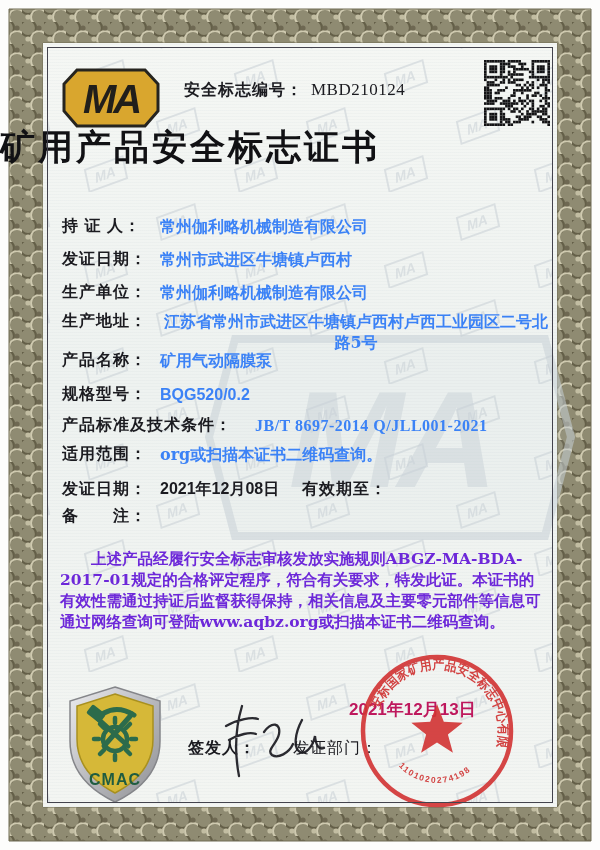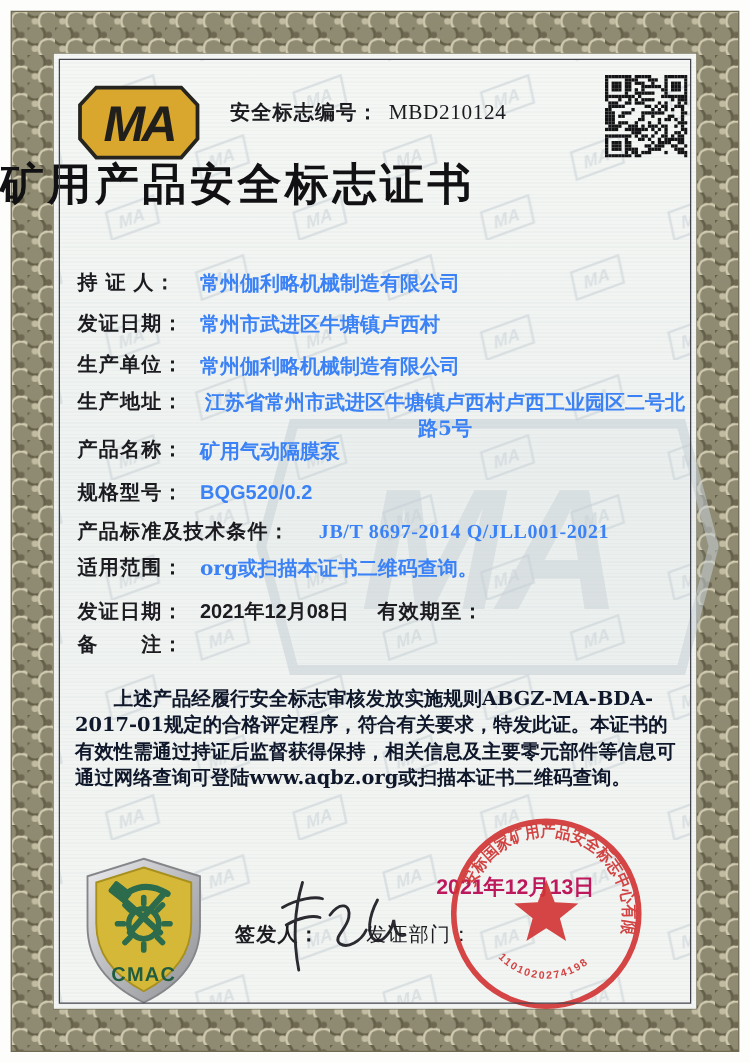--- a/index.html
+++ b/index.html
@@ -21,21 +21,21 @@
   .title{position:absolute;left:0;top:124px;width:600px;text-align:left;font-family:"Liberation Serif","DejaVu Serif",serif;font-weight:900;font-size:35px;letter-spacing:3px;color:#111114;}
   
   .row{position:absolute;left:62px;display:flex;align-items:flex-start;font-size:16px;}
   .lbl{width:98px;flex:0 0 98px;font-weight:700;letter-spacing:1px;color:#1b1b20;}
   .lbl-wide{width:193px;flex:0 0 193px;font-weight:700;letter-spacing:1px;}
   .val{font-family:"DejaVu Serif",serif;font-weight:600;color:#3b82f6;max-width:392px;line-height:21px;text-align:center;}
   .val-sans{font-family:"Liberation Sans",sans-serif;font-weight:700;}
   .val-serif{font-family:"Liberation Serif",serif;font-weight:600;letter-spacing:0.5px;}
   .date-val{width:142px;flex:0 0 142px;font-weight:600;}
   
-  .statement{position:absolute;left:60px;top:548px;width:482px;font-family:"DejaVu Serif",serif;font-weight:600;font-size:15.5px;line-height:21px;text-indent:2em;color:#0f172a;}
+  .statement{position:absolute;left:60px;top:548px;width:482px;font-family:"DejaVu Serif",serif;font-weight:600;font-size:15.5px;line-height:21px;text-indent:2em;color:#6d28d9;}
   
   .cmac{position:absolute;left:62px;top:684px;}
   .signer{position:absolute;left:188px;top:738px;font-size:16px;font-weight:700;letter-spacing:1px;}
   .signature{position:absolute;left:212px;top:696px;z-index:5;}
   .dept{position:absolute;left:293px;top:738px;font-size:16px;font-weight:400;letter-spacing:1px;z-index:5;}
   .stampdate{position:absolute;left:349px;top:698px;font-size:17px;font-weight:600;color:#be185d;z-index:5;}
   .seal{position:absolute;left:352px;top:646px;z-index:6;opacity:0.9;}
   .wm-big{position:absolute;left:205px;top:335px;z-index:1;opacity:0.55;}
   .wm-tile{z-index:0;opacity:0.6;}
 </style>

